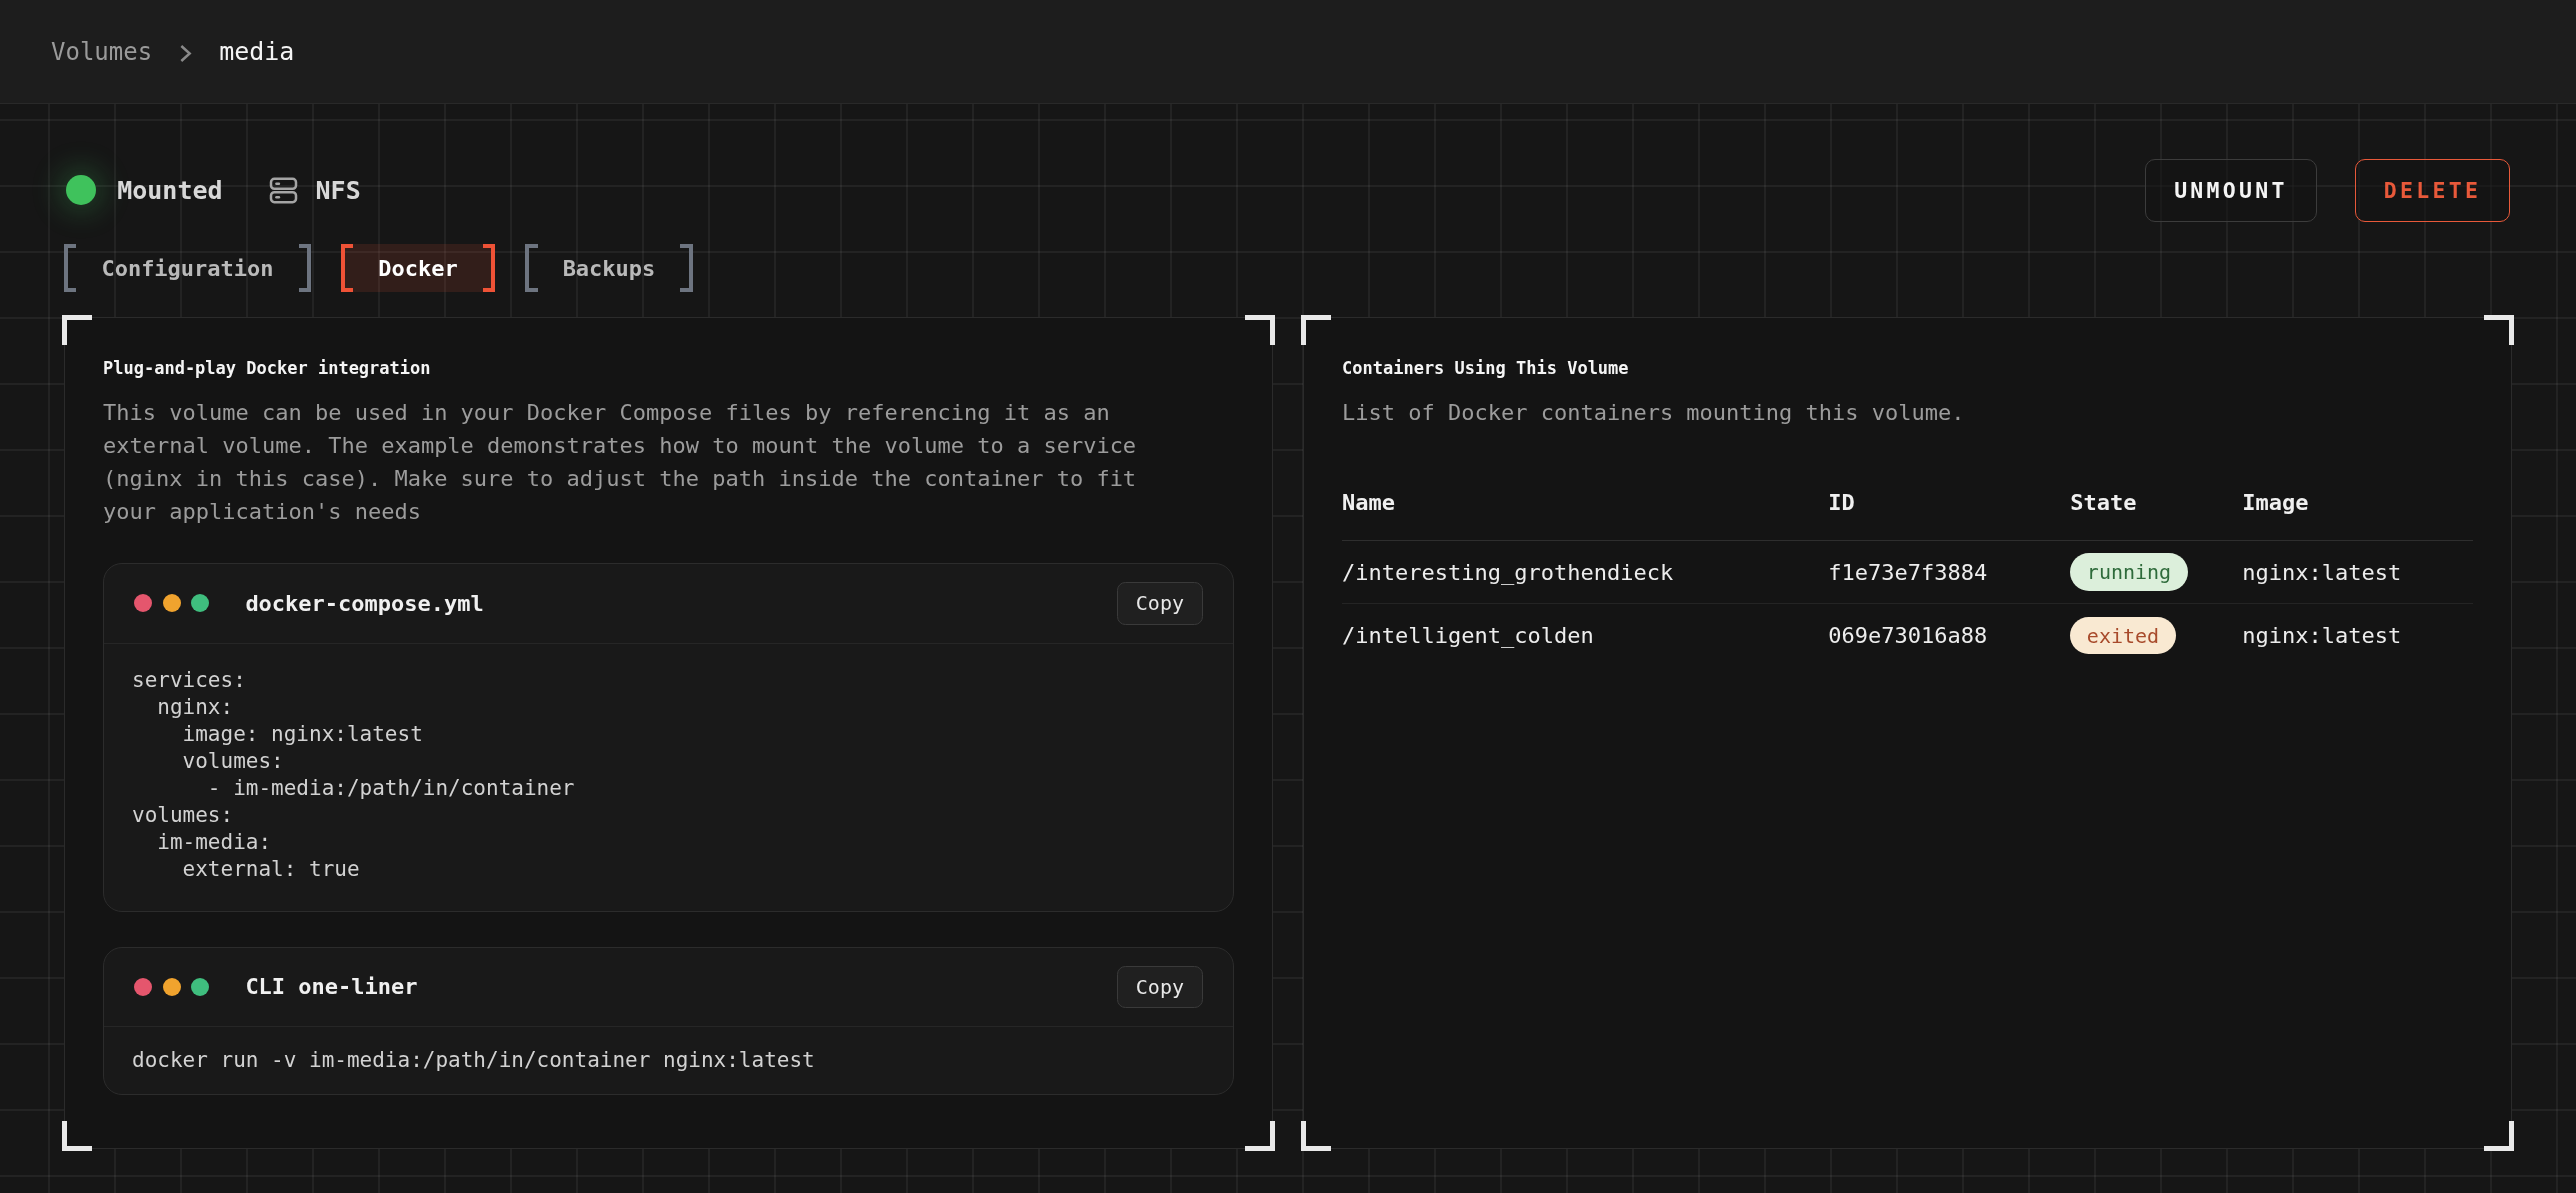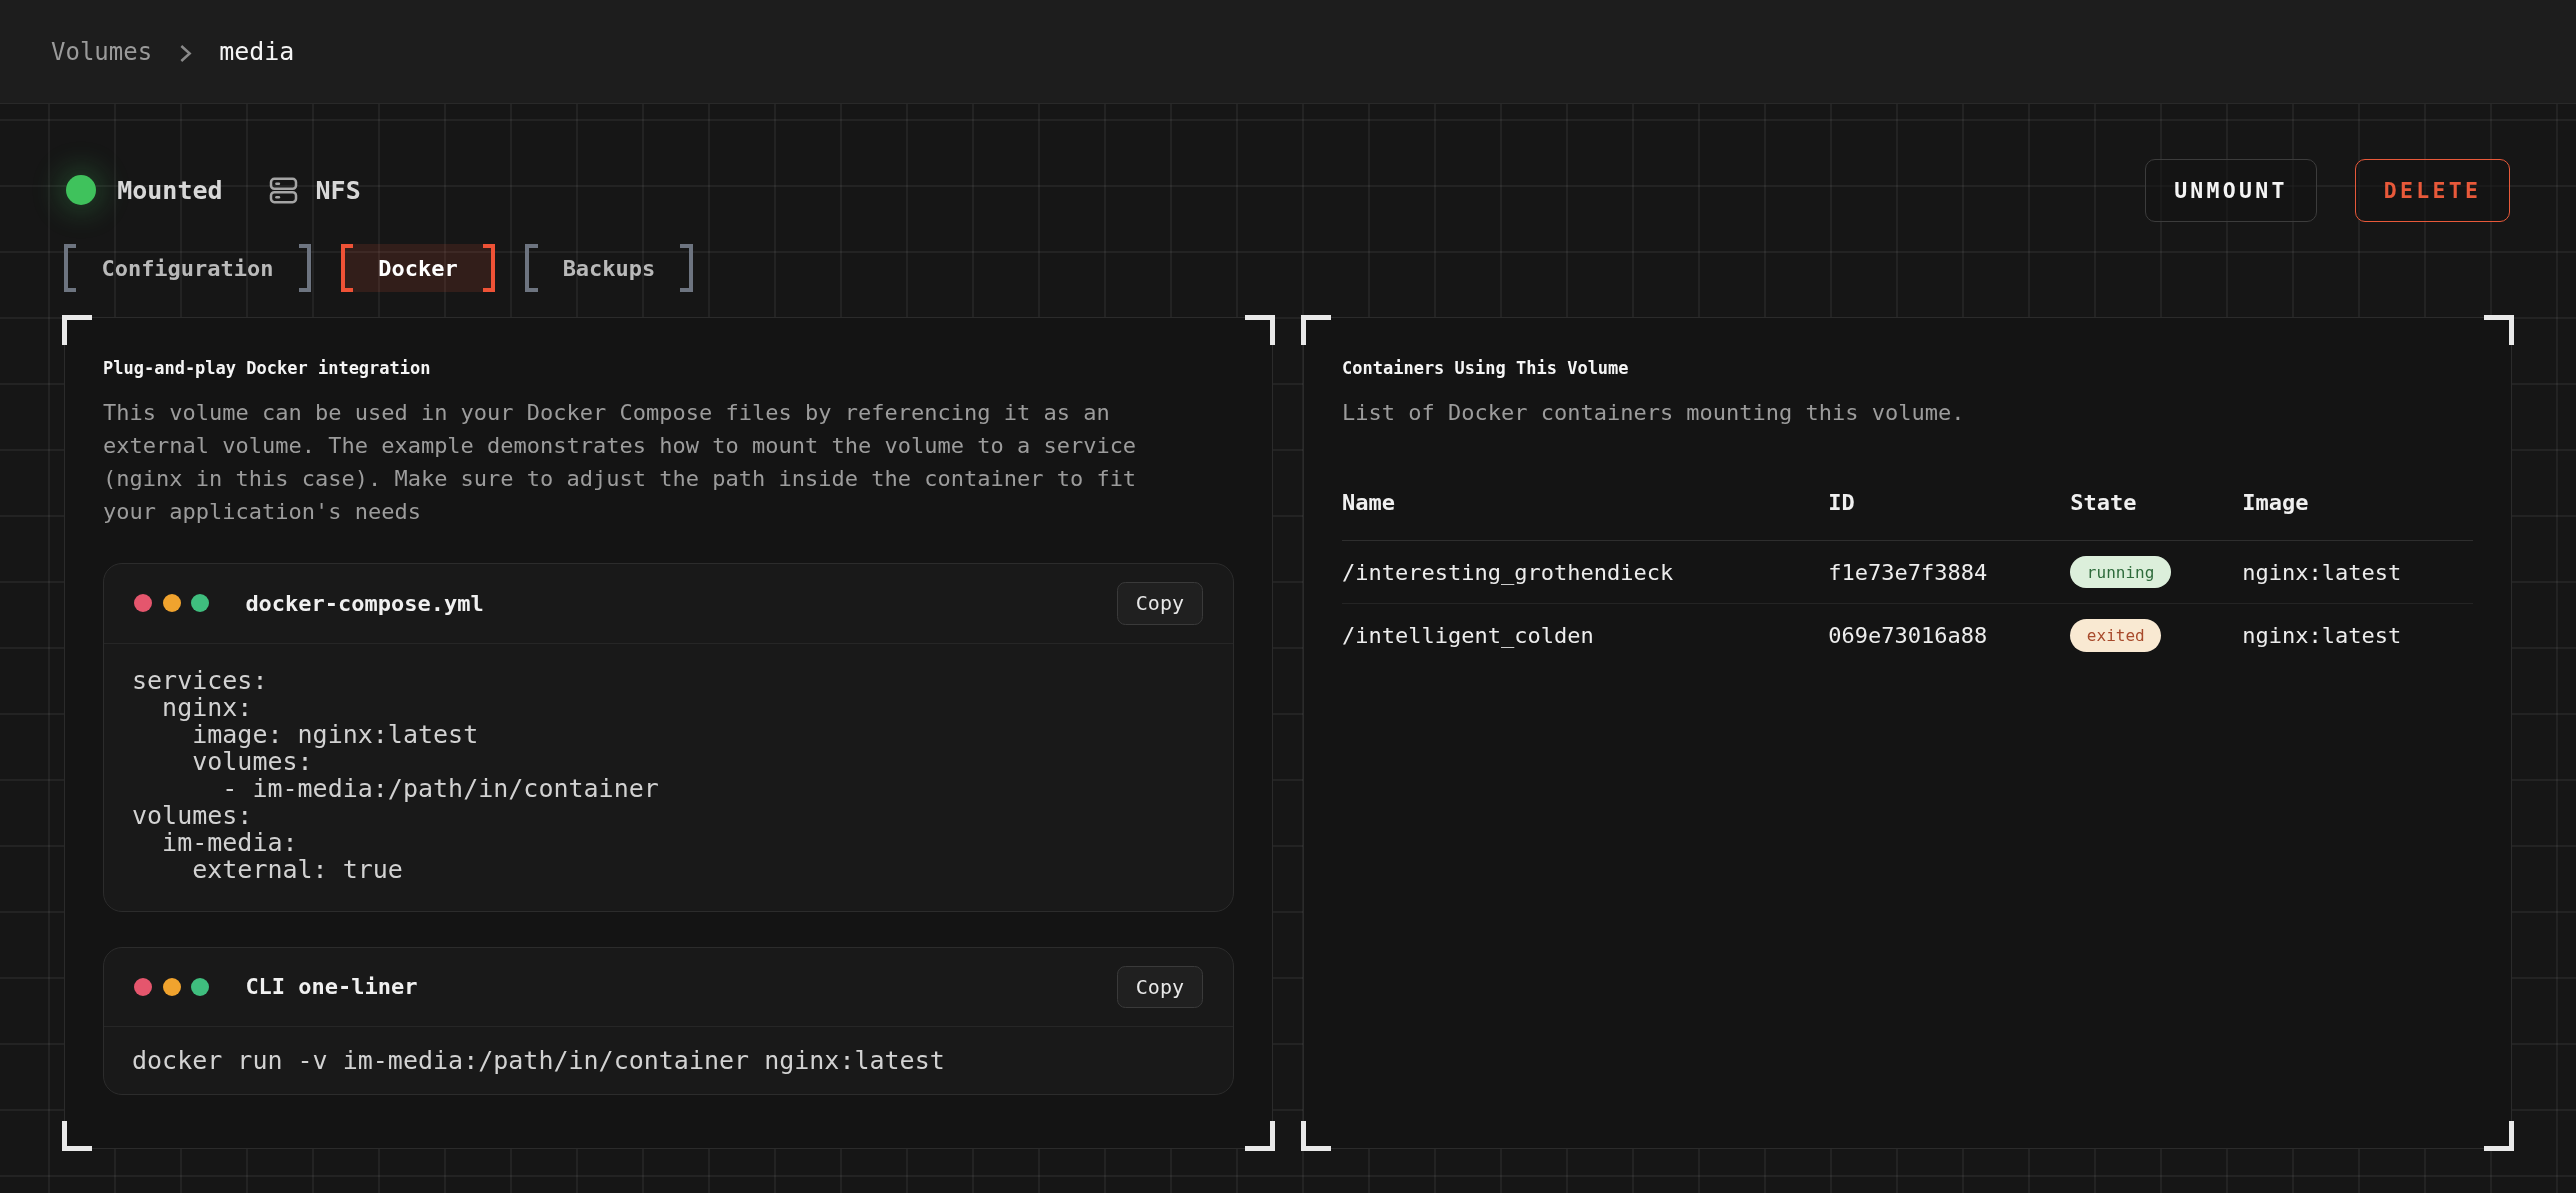--- a/index.html
+++ b/index.html
@@ -108,38 +108,38 @@
   .dot.amber { background:#f0a32e; }
   .dot.green { background:#3fbe7e; }
   .code-filename { margin-left:36px; font-size:22px; font-weight:bold; color:#f0f0f0; }
   .copy-btn {
     margin-left:auto; font-family:inherit; font-size:20px; color:#e8e8e8;
     background:#202020; border:1.7px solid #3a3a3a; border-radius:8.3px;
     padding:8.3px 18px; cursor:pointer;
   }
   .code-body {
     border-top:1.7px solid #262626; padding:23px 28px 28px;
-    font-family:inherit; font-size:25px; line-height:27px; color:#d2d2d2;
+    font-family:inherit; font-size:21px; line-height:27px; color:#d2d2d2;
     white-space:pre;
   }
   .code-body.single { padding:20px 28px; }
 
   
   .ctable { margin-top:61px; }
   .trow {
     display:grid; grid-template-columns:43% 21.4% 15.2% auto;
     align-items:center;
   }
   .trow.head { padding-bottom:25px; border-bottom:1.7px solid #2e2e2e; }
   .trow.head > div { font-size:22px; font-weight:bold; color:#f0f0f0; }
   .trow.body { height:63px; font-size:22px; color:#ededed; }
   .trow.body:not(:last-child) { border-bottom:1.7px solid #242424; }
   .pill {
     display:inline-block; padding:6.6px 16.5px; border-radius:826px;
-    font-size:16px;
+    font-size:20px;
     text-align:center;
   }
   .pill[data-state="running"] { background:#dcefdb; color:#2e6b3b; }
   .pill[data-state="exited"]  { background:#f9e9d2; color:#a84a2b; }
 </style>
 </head>
 <body>
 
 <header class="topbar">
   <nav class="breadcrumb">

